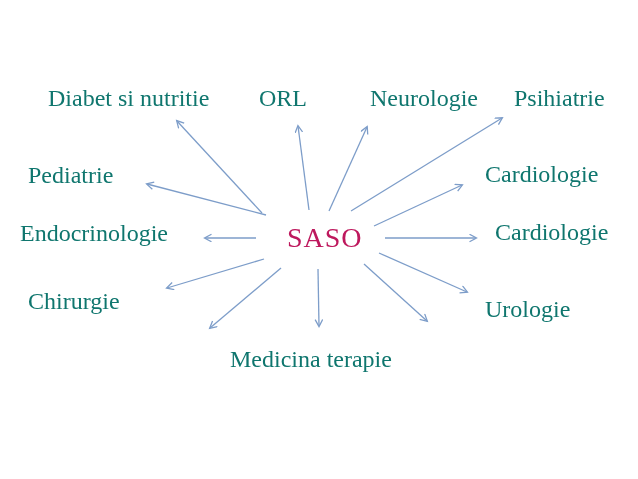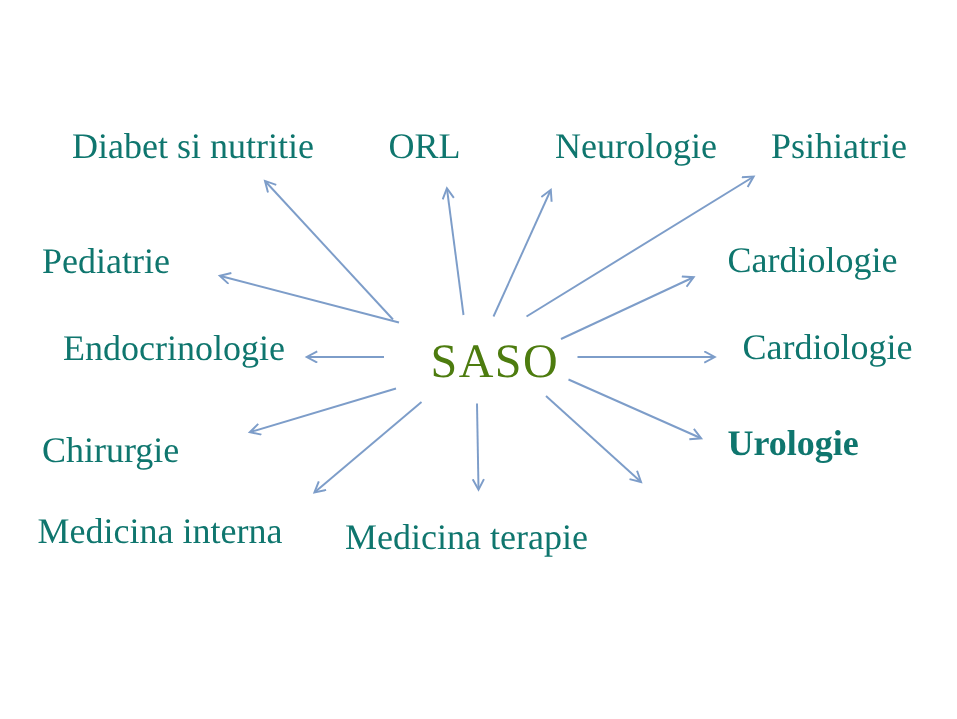--- a/index.html
+++ b/index.html
@@ -14,34 +14,34 @@
   .node{
     position:absolute;
     font-size:24px;
     color:#0f766e;
     white-space:nowrap;
     line-height:1.1;
   }
   .center-node{
     position:absolute;
     left:287px;top:222px;
-    font-size:32px;
-    color:#4d7c0f;
+    font-size:28px;
+    color:#be185d;
     letter-spacing:1px;
   }
   #n-diabet{left:48px;top:85px;}
   #n-orl{left:259px;top:85px;font-family:Liberation Serif, serif;}
   #n-neurologie{left:370px;top:85px;}
   #n-psihiatrie{left:514px;top:85px;}
   #n-pediatrie{left:28px;top:162px;}
   #n-ginecologie{left:485px;top:161px;}
-  #n-endocrinologie{left:42px;top:220px;}
+  #n-endocrinologie{left:20px;top:220px;}
   #n-cardiologie{left:495px;top:219px;}
   #n-chirurgie{left:28px;top:288px;}
-  #n-urologie{left:485px;top:283px;font-weight:bold;}
+  #n-urologie{left:485px;top:296px;}
   #n-medinterna{left:25px;top:342px;}
   #n-medmuncii{left:230px;top:346px;}
   #n-anestezie{left:440px;top:322px;white-space:normal;width:176px;line-height:1.13;}
 </style>
 </head>
 <body>
 
 <div id="slide">
 
   <svg id="arrow-layer" viewBox="0 0 638 479" xmlns="http://www.w3.org/2000/svg">
@@ -72,16 +72,15 @@
   <div class="node" id="n-diabet">Diabet si nutritie</div>
   <div class="node" id="n-orl">ORL</div>
   <div class="node" id="n-neurologie">Neurologie</div>
   <div class="node" id="n-psihiatrie">Psihiatrie</div>
   <div class="node" id="n-pediatrie">Pediatrie</div>
   <div class="node" id="n-ginecologie">Cardiologie</div>
   <div class="node" id="n-endocrinologie">Endocrinologie</div>
   <div class="node" id="n-cardiologie">Cardiologie</div>
   <div class="node" id="n-chirurgie">Chirurgie</div>
   <div class="node" id="n-urologie">Urologie</div>
-  <div class="node" id="n-medinterna">Medicina interna</div>
   <div class="node" id="n-medmuncii">Medicina terapie</div>
 
 </div>
 
 </body></html>

